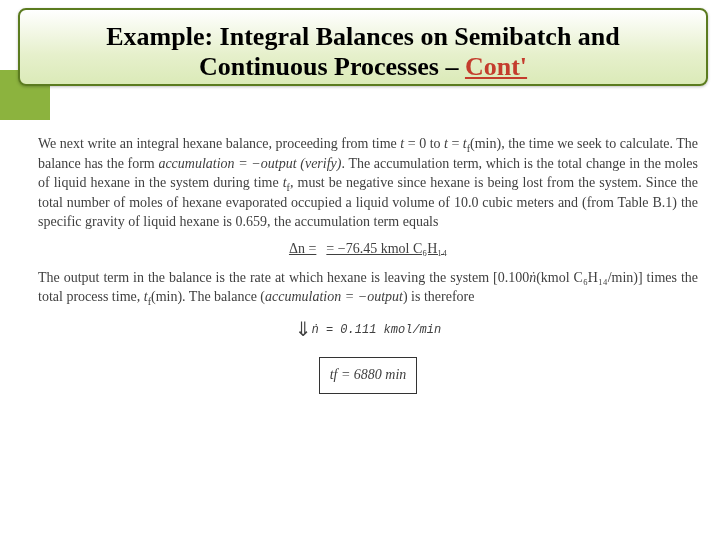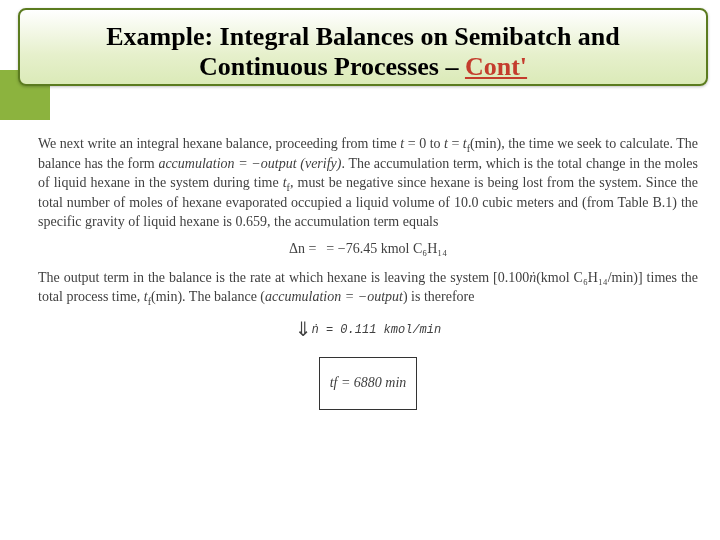--- a/index.html
+++ b/index.html
@@ -70,20 +70,21 @@
     margin-bottom: 8px;
   }
   .ital { font-style: italic; }
   .calc {
     margin: 6px 0 10px 0;
     display: flex;
     align-items: center;
     justify-content: center;
     font-size: 14px;
     gap: 10px;
+    text-decoration: underline;
   }
   .frac-chain {
     display: flex;
     align-items: stretch;
   }
   .frac {
     display: flex;
     flex-direction: column;
     align-items: center;
     justify-content: center;
@@ -110,21 +111,21 @@
     gap: 6px;
   }
   .down-arrows {
     font-size: 20px;
     letter-spacing: -6px;
   }
   .ndot-note { font-size: 12px; font-family: Liberation Mono, monospace; }
   .result-box {
     display: inline-block;
     border: 1px solid #333;
-    padding: 16px 10px;
+    padding: 8px 10px;
     margin-top: 8px;
   }
 </style>
 </head>
 <body>
 
 <div class="slide">
 
   <div class="corner-accent"></div>
 

